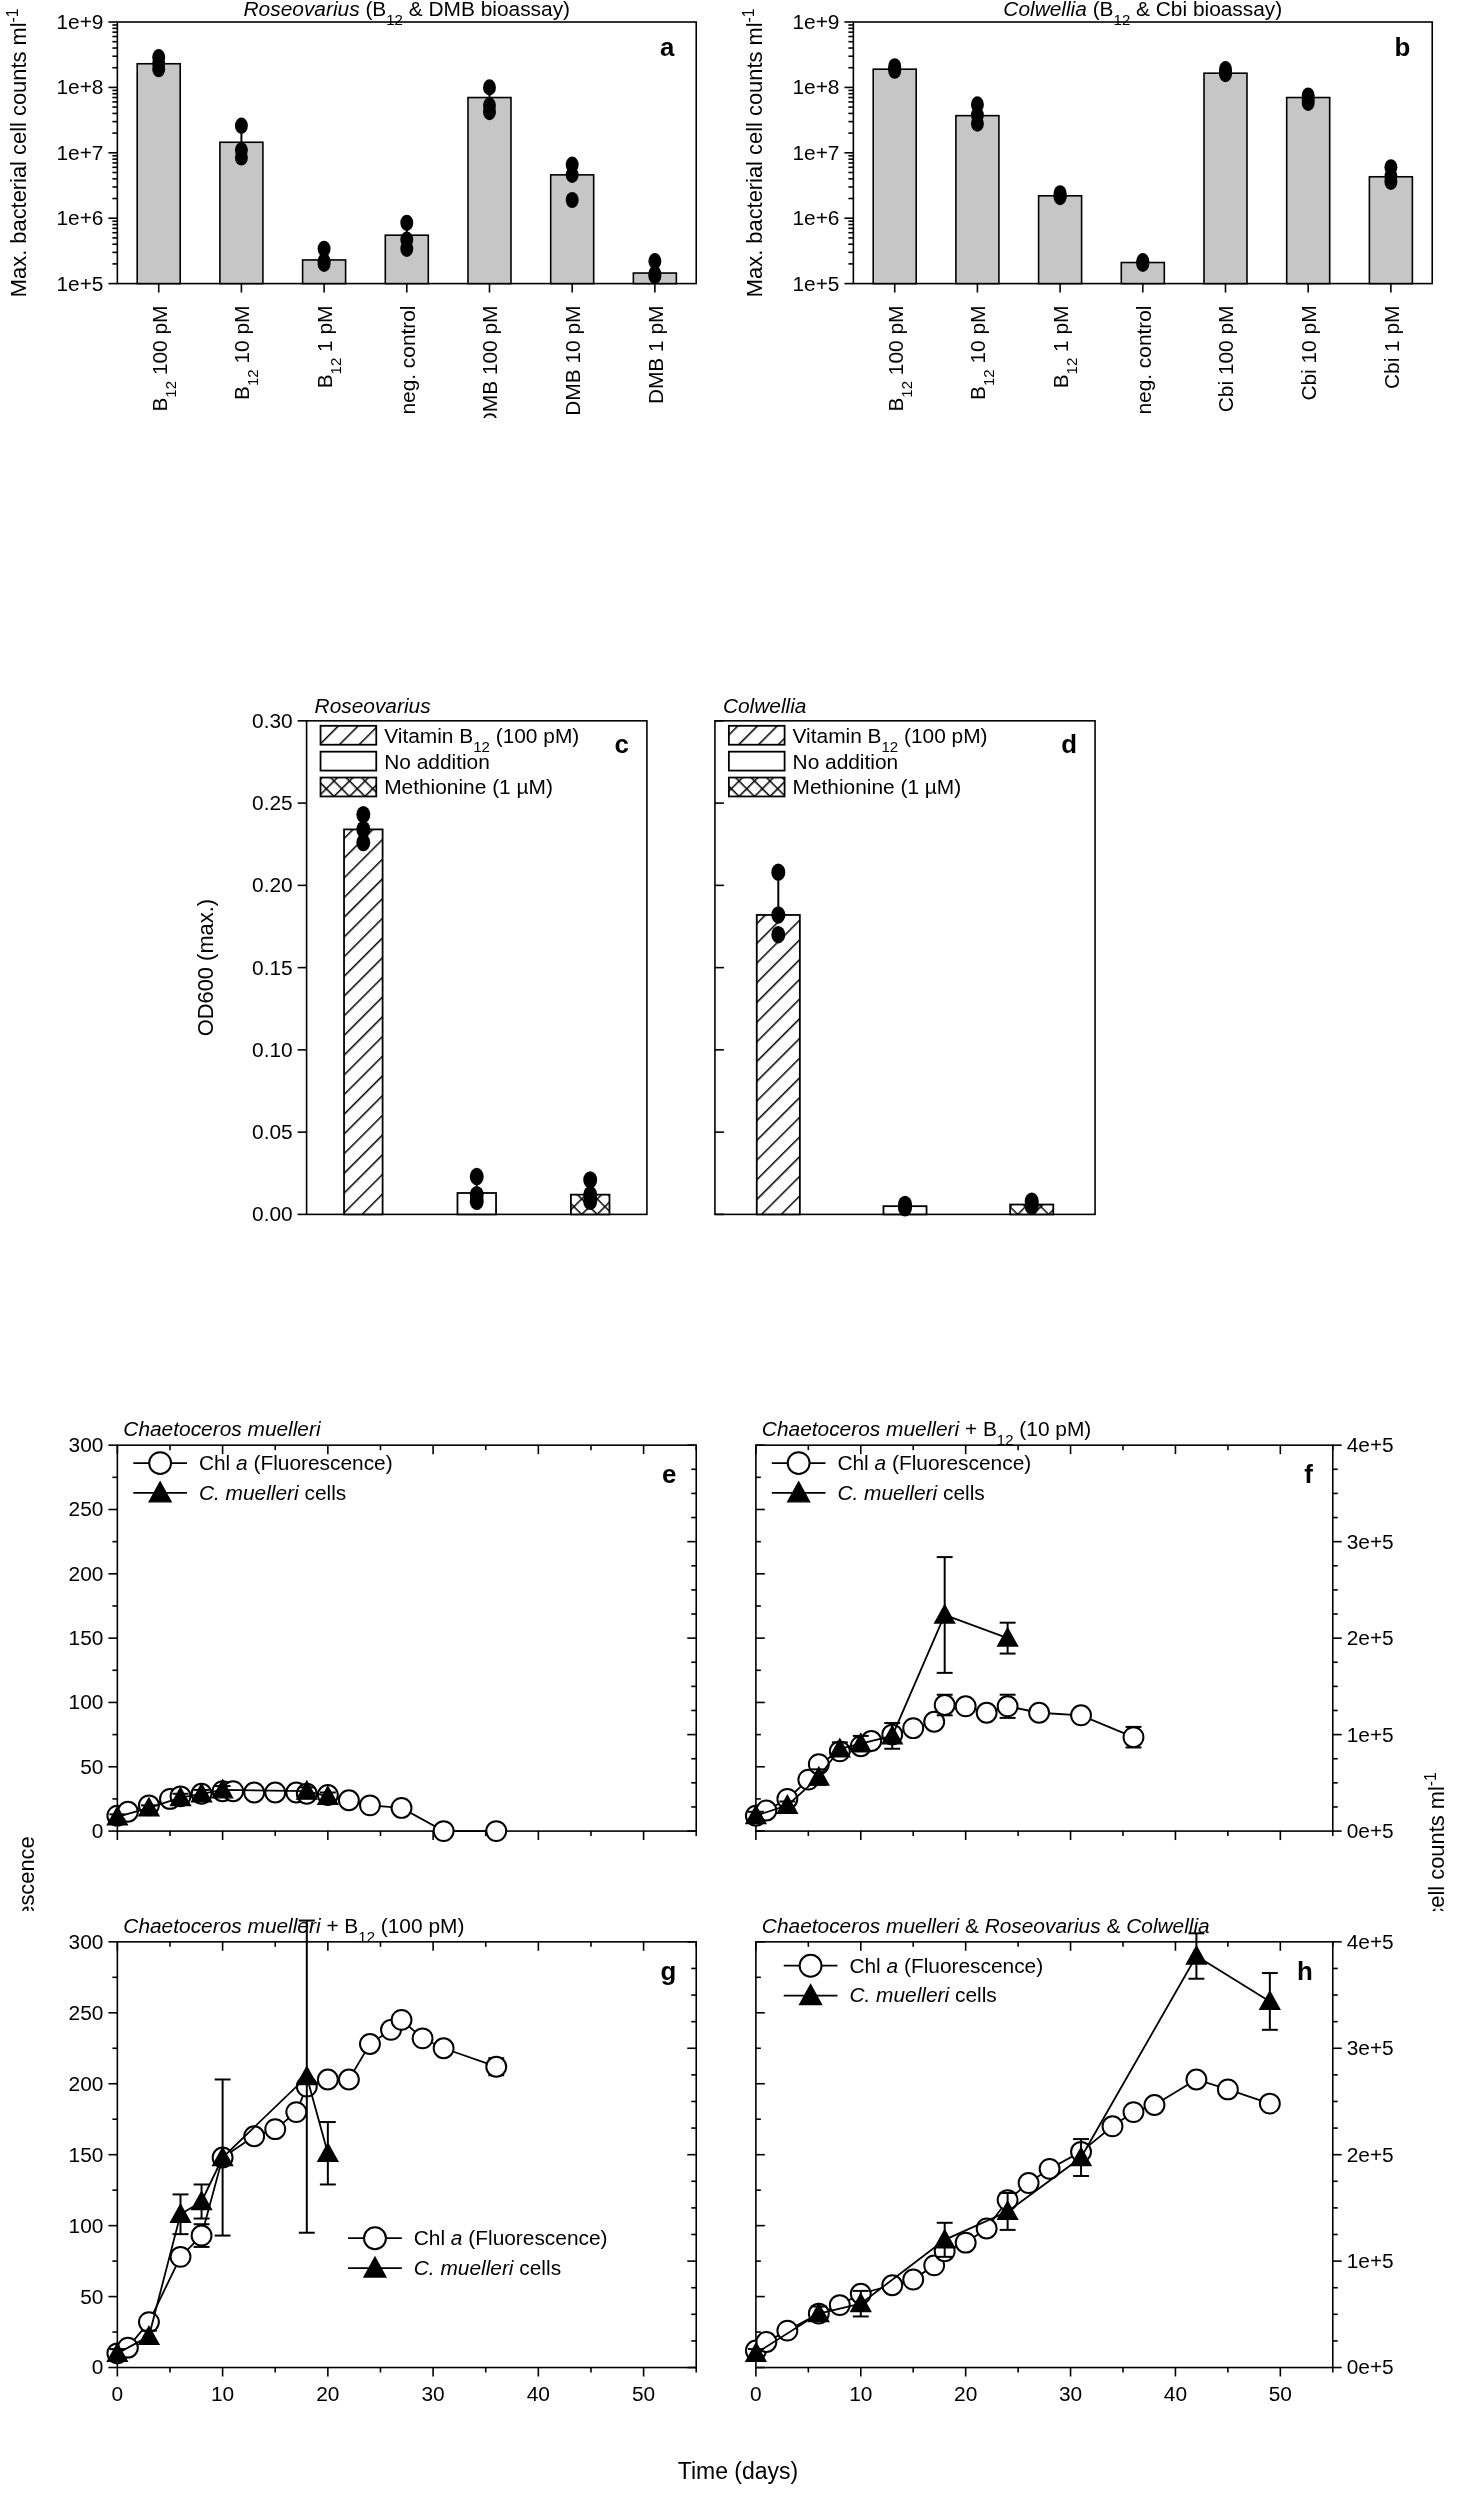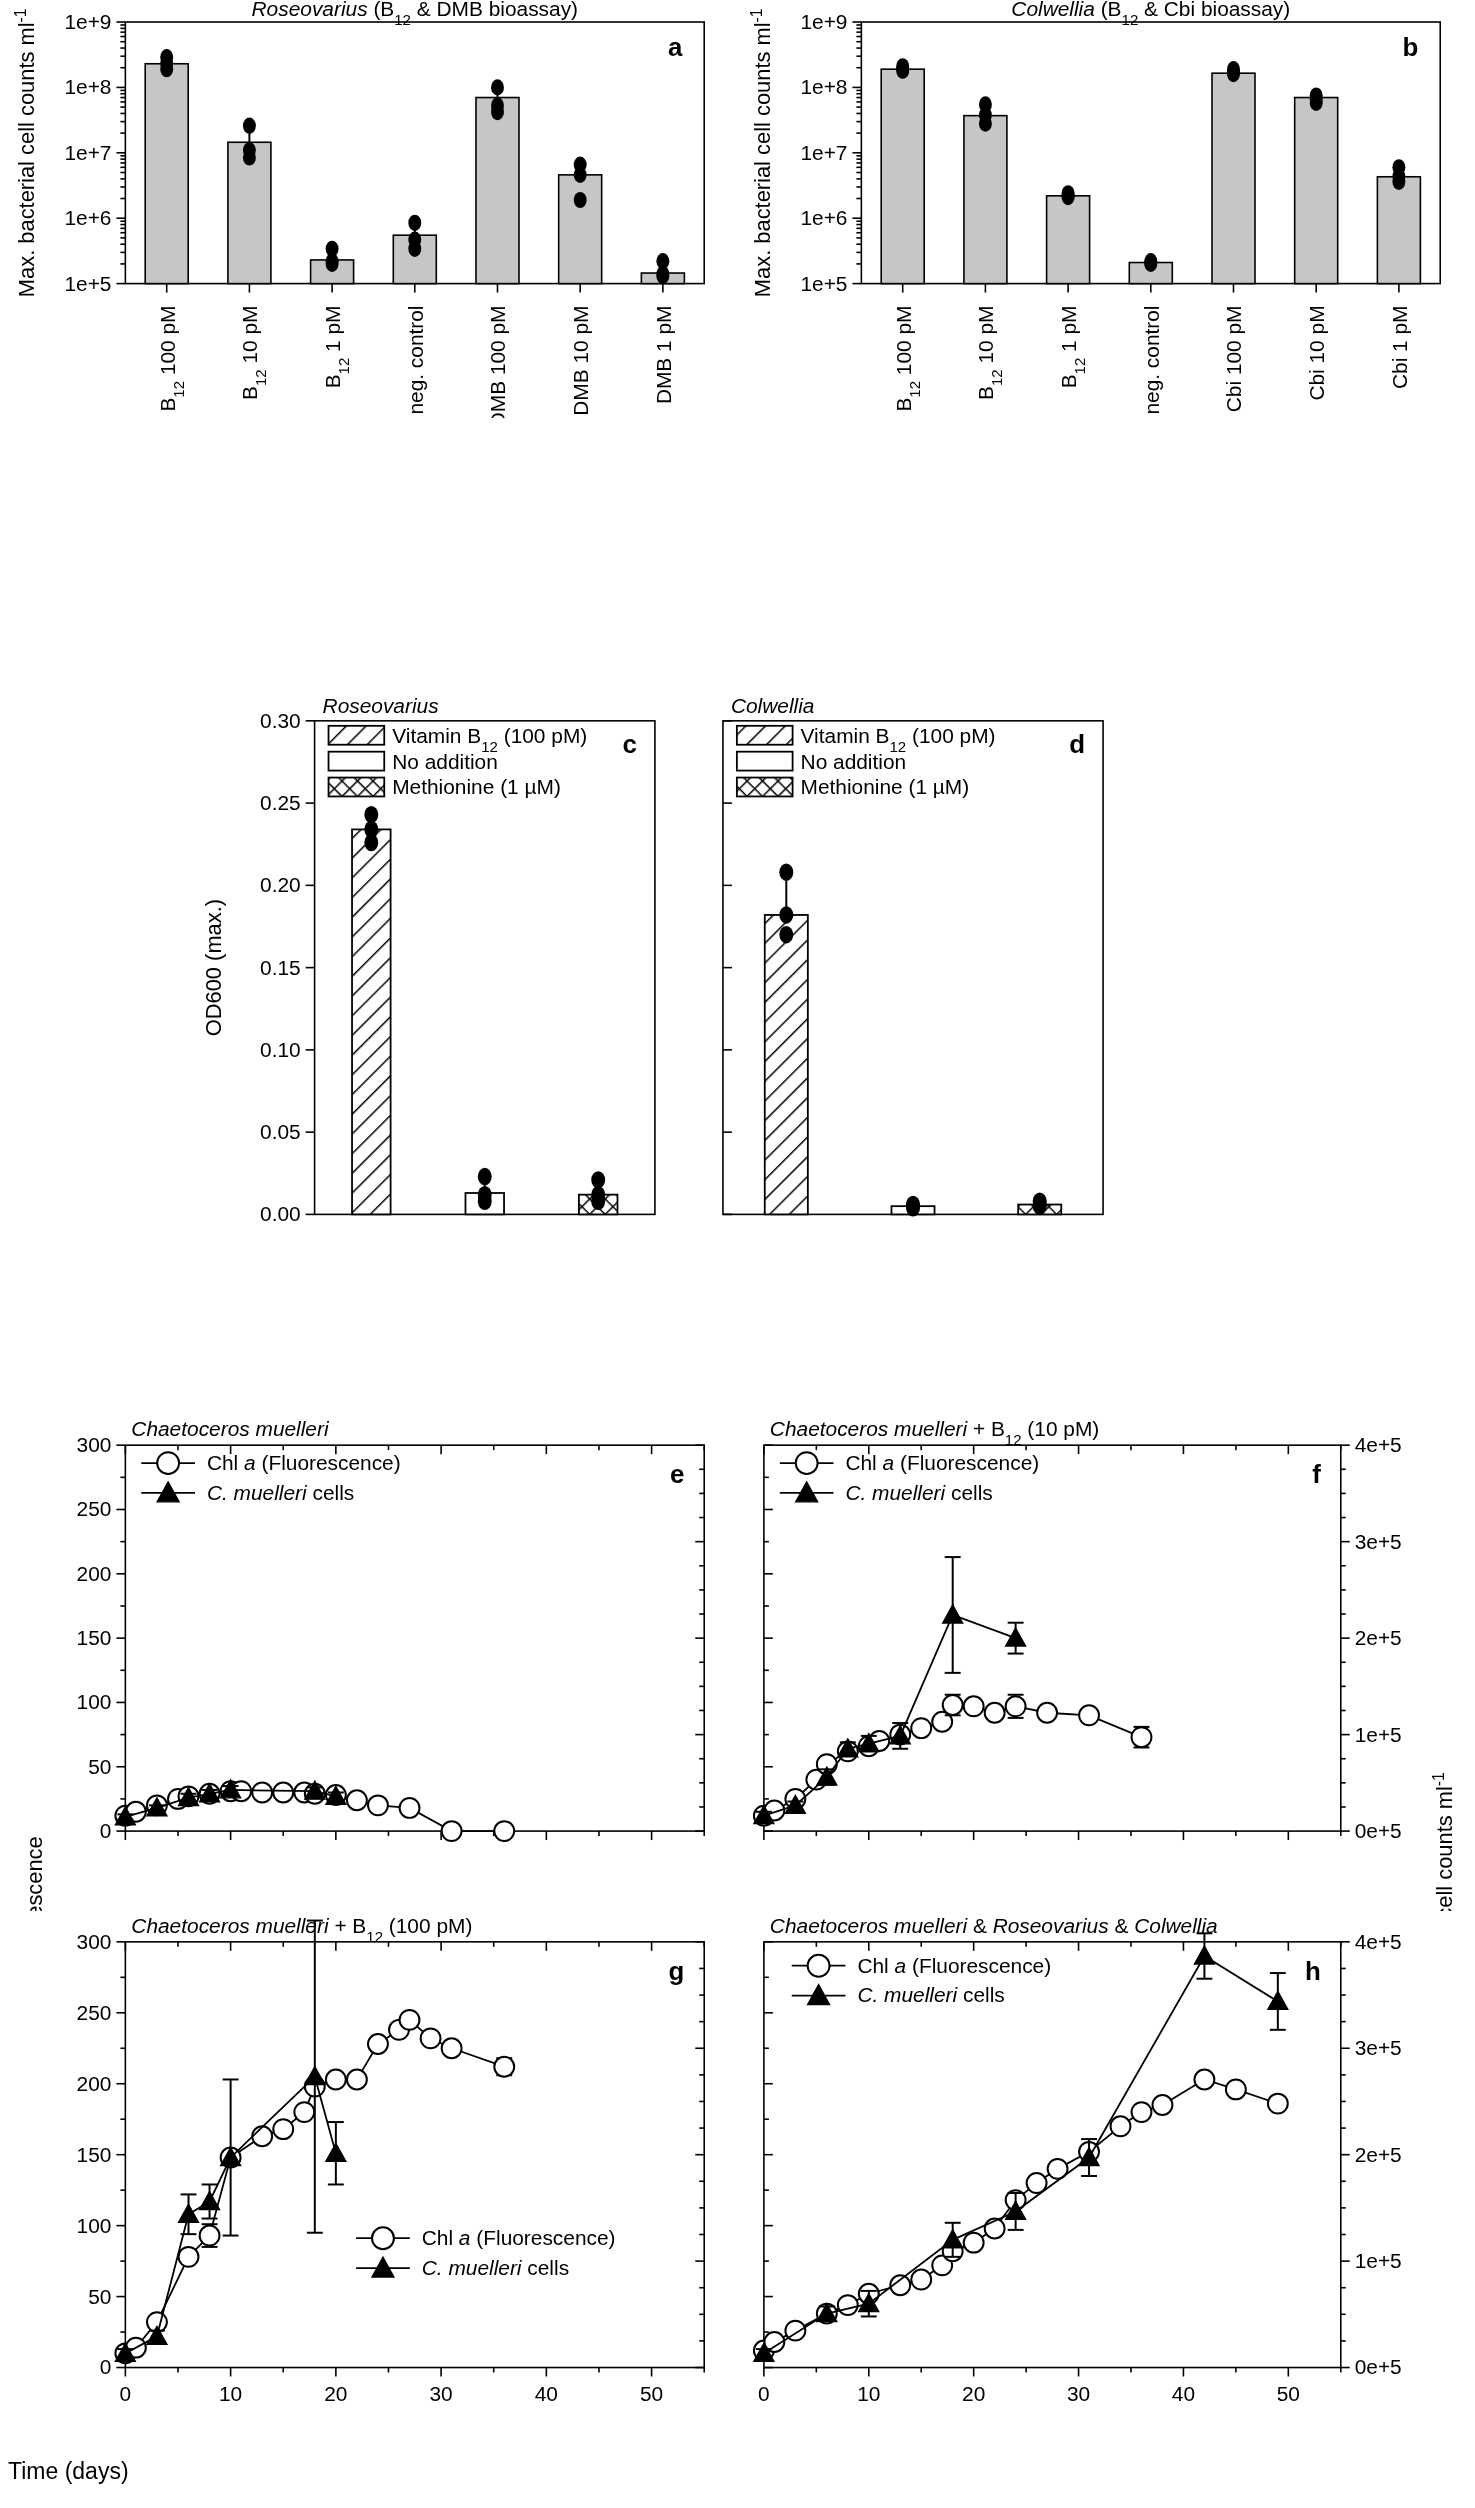--- a/index.html
+++ b/index.html
@@ -1,17 +1,17 @@
 <!DOCTYPE html>
 <html><head>
 <meta charset="utf-8">
 <style>
   html,body{margin:0;padding:0;background:#fff;}
   body{width:1476px;height:2508px;position:relative;font-family:"Liberation Sans",sans-serif;color:#000;}
-  .fig{position:absolute;left:8px;top:0;width:1420px;height:2508px;}
+  .fig{position:absolute;left:0;top:0;width:1420px;height:2508px;}
   svg{display:block;}
   text{font-family:"Liberation Sans",sans-serif;fill:#000;}
   .ttl{font-size:21px;}
   .ital{font-style:italic;}
   .ax{font-size:21px;}
   .axlab{font-size:22px;}
   .pl{font-size:26px;font-weight:bold;}
   .leg{font-size:21px;}
   .frame{fill:none;stroke:#000;stroke-width:1.6;}
   .tick{stroke:#000;stroke-width:1.6;}
@@ -835,16 +835,16 @@
       <polygon points="526.7272727272727,99.92092020000007 546.7272727272727,99.92092020000007 536.7272727272727,81.92092020000007" class="tr"></polygon>
       <line x1="48" y1="56" x2="102" y2="56" class="ser"></line>
       <circle cx="75" cy="56" r="11" class="oc"></circle>
       <text x="114" y="63" class="leg"><tspan>Chl </tspan><tspan font-style="italic">a</tspan><tspan> (Fluorescence)</tspan></text>
       <line x1="48" y1="86" x2="102" y2="86" class="ser"></line>
       <polygon points="64,95 86,95 75,75" class="tr"></polygon>
       <text x="114" y="93" class="leg"><tspan font-style="italic">C. muelleri</tspan><tspan> cells</tspan></text>
       <text x="580" y="70" class="pl" text-anchor="end">h</text>
     </svg>
 
-<div style="position:absolute;left:0;top:2458px;width:1476px;font-size:23px;">Time (days)</div>
+<div style="position:absolute;left:0;top:2458px;width:1476px;text-align:center;font-size:23px;">Time (days)</div>
 
 </div>
 
 
 </body></html>

